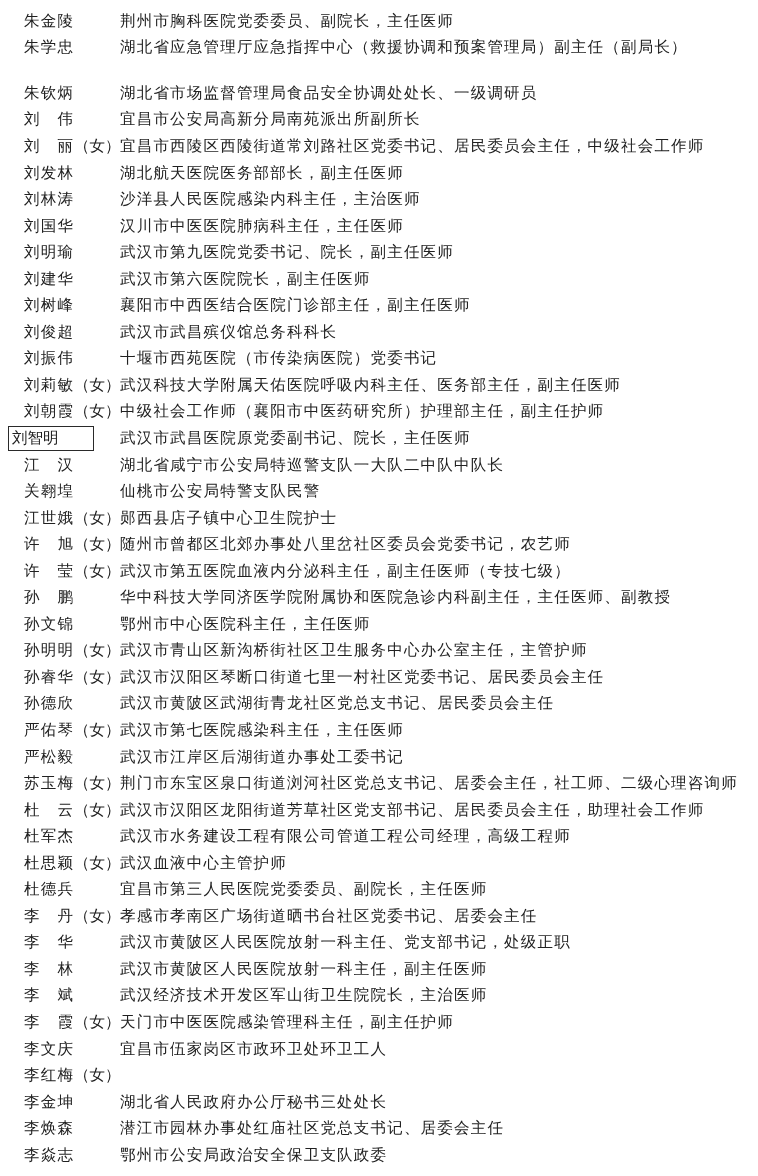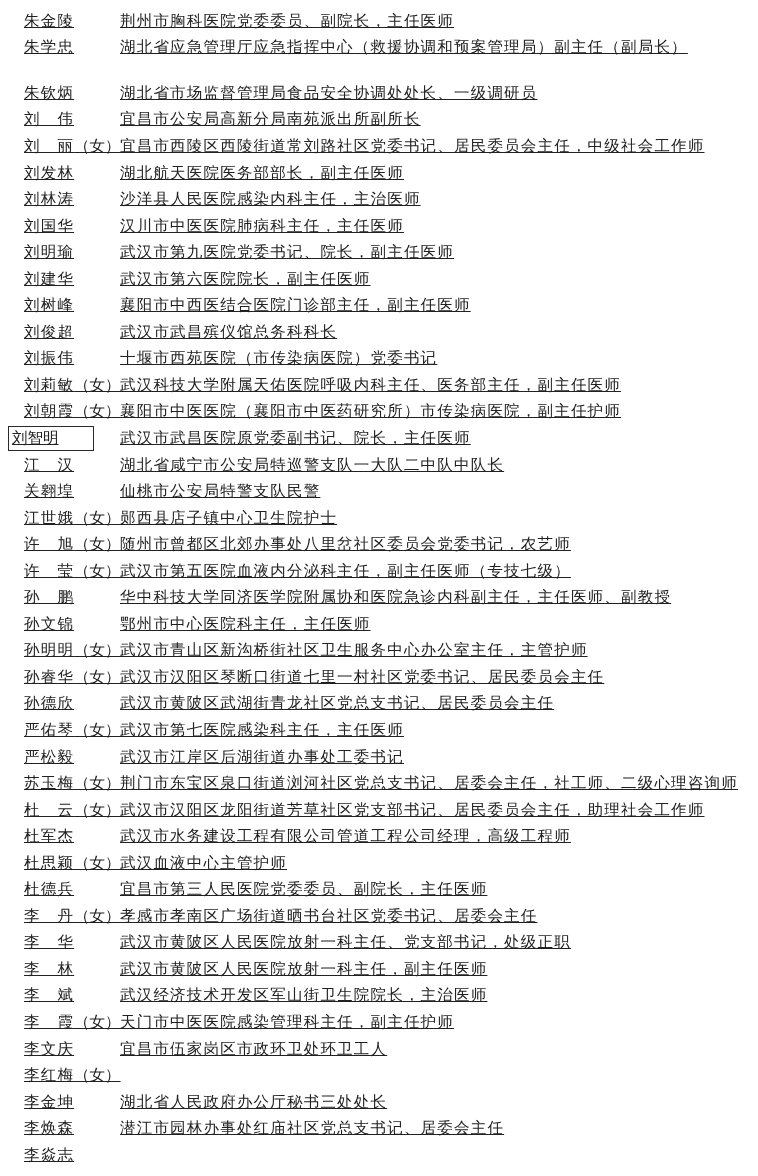--- a/index.html
+++ b/index.html
@@ -14,21 +14,20 @@
     background: #ffffff;
     overflow: hidden;
     font-family: "Liberation Serif", "DejaVu Serif", serif;
     color: #212121;
     box-sizing: border-box;
     padding-top: 8px;
   }
   #list {
     padding-left: 24px;
     padding-right: 14px;
-    text-decoration: underline;
   }
   .row {
     display: flex;
     align-items: center;
     height: 26.55px;
     font-size: 15.5px;
     letter-spacing: 1.2px;
     white-space: nowrap;
   }
   .row.gap-before {
@@ -179,21 +178,21 @@
       <span class="female-marker">（女）</span>
     </span>
     <span class="person-desc">武汉科技大学附属天佑医院呼吸内科主任、医务部主任，副主任医师</span>
   </div>
 
   <div class="row">
     <span class="name-cell">
       <span class="person-name">刘朝霞</span>
       <span class="female-marker">（女）</span>
     </span>
-    <span class="person-desc">襄阳市中医医院（襄阳市中医药研究所）市传染病医院，副主任护师</span>
+    <span class="person-desc">中级社会工作师（襄阳市中医药研究所）护理部主任，副主任护师</span>
   </div>
 
   <div class="row">
     <span class="name-cell">
       <span class="person-name boxed">刘智明</span>
       
     </span>
     <span class="person-desc">武汉市武昌医院原党委副书记、院长，主任医师</span>
   </div>
 
@@ -402,15 +401,16 @@
       
     </span>
     <span class="person-desc">潜江市园林办事处红庙社区党总支书记、居委会主任</span>
   </div>
 
   <div class="row">
     <span class="name-cell">
       <span class="person-name">李焱志</span>
       
     </span>
+    <span class="person-desc">鄂州市公安局政治安全保卫支队政委</span>
   </div>
 </div>
 </div>
 
 </body></html>

